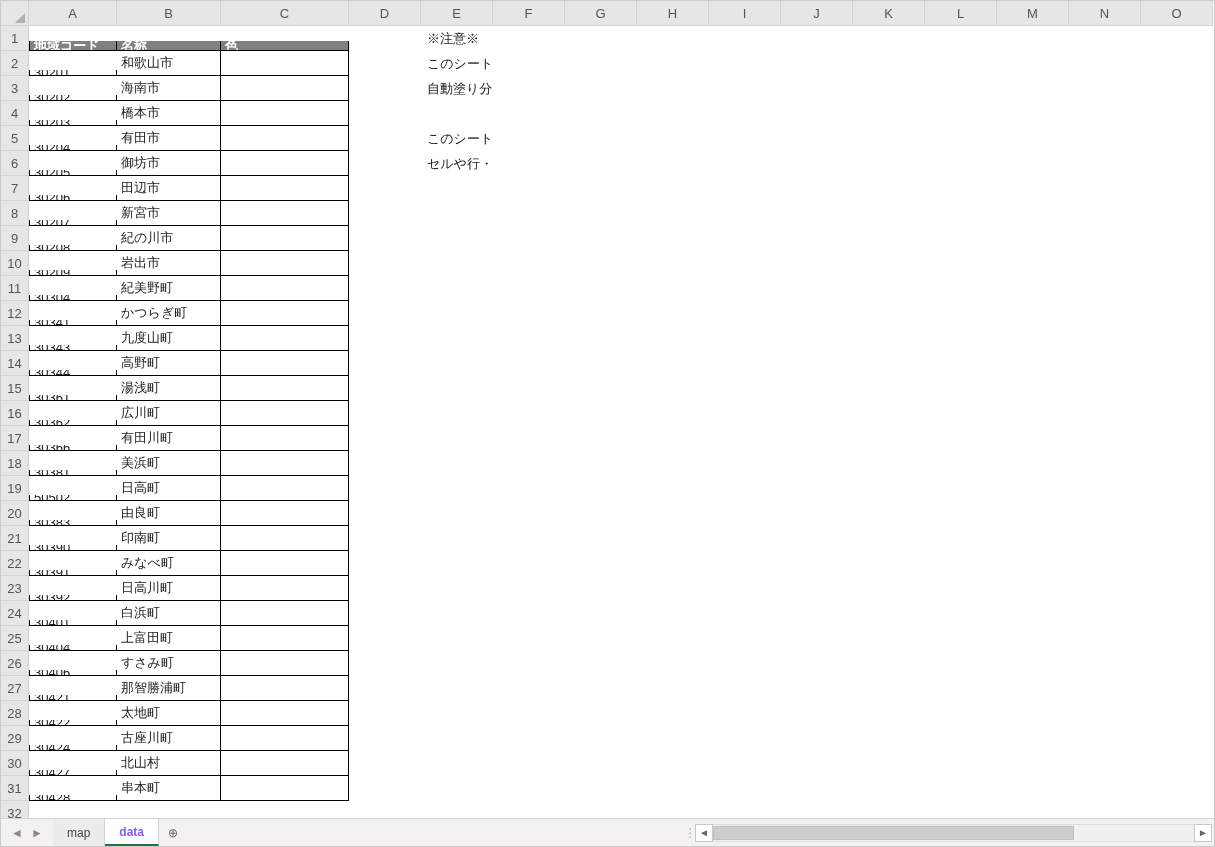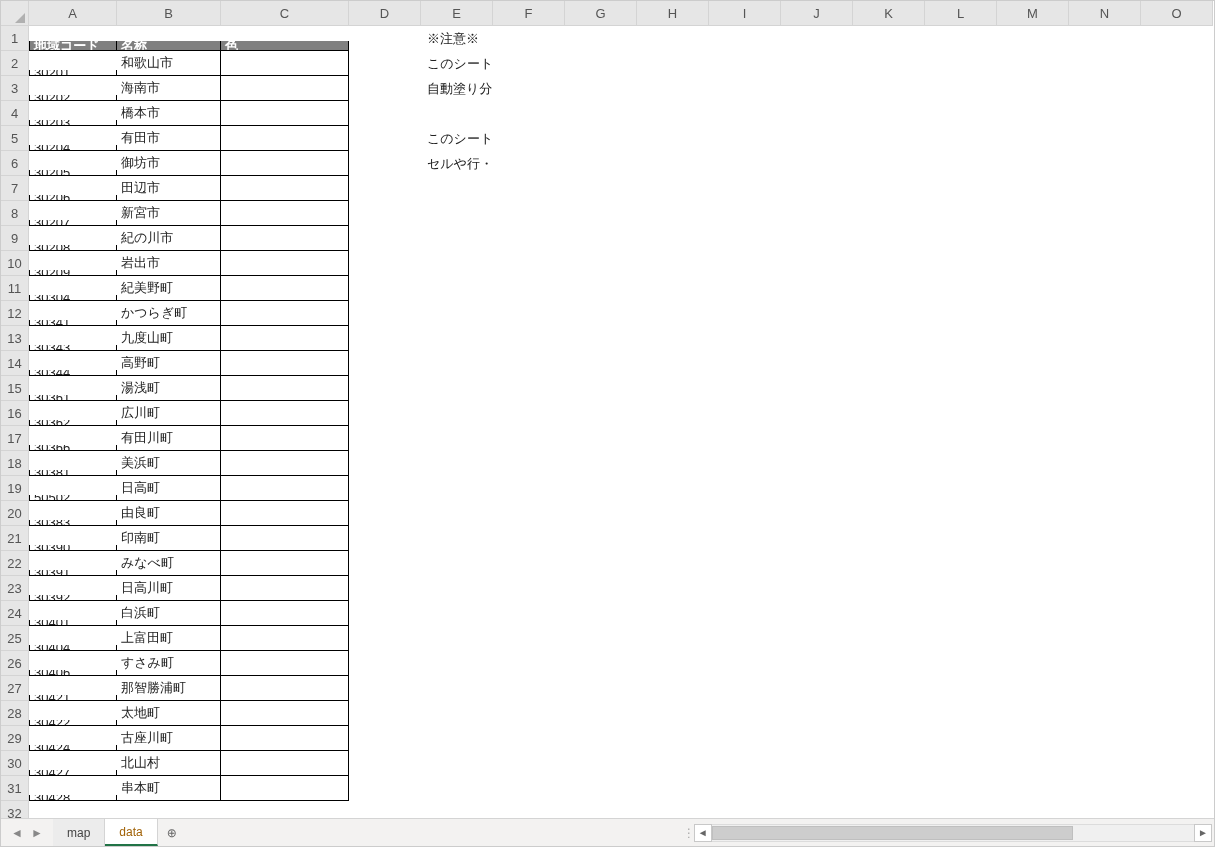--- a/index.html
+++ b/index.html
@@ -31,21 +31,21 @@
 .note { font-weight:normal; padding-left:2px; white-space:nowrap; overflow:visible;}
 
 
 .tabs-bar { position:absolute; left:0; right:0; bottom:0; height:28px; background:#f3f2f1;
             border-top:1px solid #d4d4d4; display:flex; align-items:stretch; font-size:12px;}
 .tabs-nav { display:flex; align-items:center; gap:0; padding:0 6px;}
 .nav-btn  { width:20px; height:28px; display:flex; align-items:center; justify-content:center;
             color:#888; cursor:pointer; user-select:none;}
 .tab      { padding:5px 14px; display:flex; align-items:center; background:#ececec;
             border-right:1px solid #d4d4d4; color:#444; cursor:pointer;}
-.tab.active{ background:#fff; color:#a16207; border-bottom:2px solid #217346;}
+.tab.active{ background:#fff; color:#8b5cf6; border-bottom:2px solid #217346;font-weight:bold;}
 .add-tab  { width:28px; display:flex; align-items:center; justify-content:center; color:#666; cursor:pointer;}
 .splitter { width:6px; cursor:col-resize; display:flex; align-items:center; justify-content:center;}
 .splitter::before{content:"⋮"; color:#aaa; font-size:12px;}
 .hscroll  { flex:1; display:flex; align-items:center; padding:0 2px;}
 .hs-btn   { width:18px; height:18px; background:#fff; border:1px solid #c8c8c8; display:flex;
             align-items:center; justify-content:center; color:#666; font-size:10px; cursor:pointer;}
 .hs-track { flex:1; height:18px; background:#f0f0f0; border-top:1px solid #dcdcdc;
             border-bottom:1px solid #dcdcdc; position:relative;}
 .hs-thumb { position:absolute; left:0; top:1px; bottom:1px; width:75%; background:#cdcdcd;
             border:1px solid #bfbfbf;}

